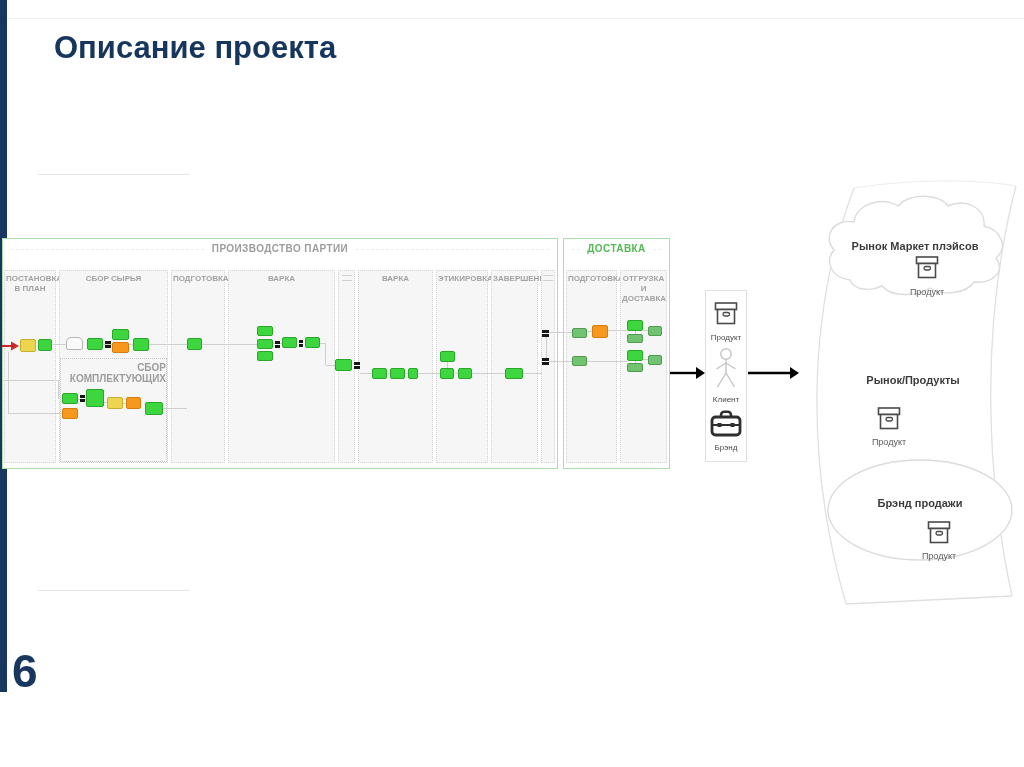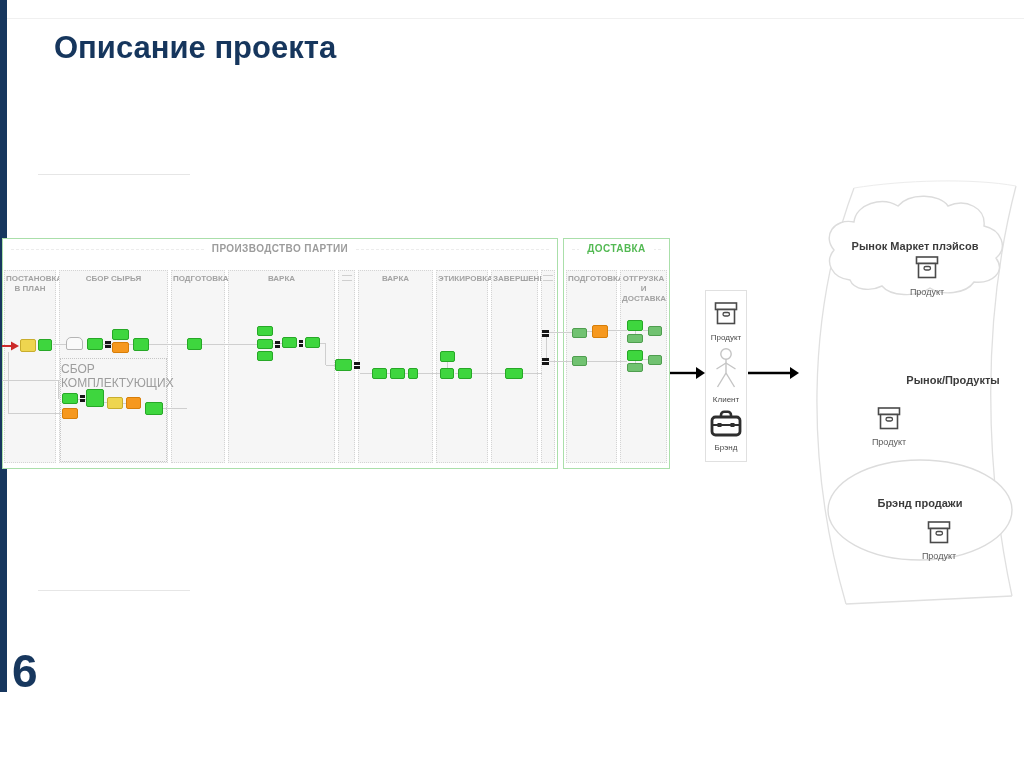--- a/index.html
+++ b/index.html
@@ -22,21 +22,21 @@
   .sec-title.green span{color:#53b953;}
 
   
   .col{position:absolute;background:#f6f6f6;border:1px dotted #d4d4d4;box-sizing:border-box;z-index:2;}
   .col-h{font-size:8px;font-weight:bold;color:#a2a2a2;text-align:center;line-height:10px;padding:3px 1px 0 1px;}
   .col.tiny::before{content:"";display:block;width:10px;height:4px;margin:4px auto 0 auto;
       border-top:1px solid #cfcfcf;border-bottom:1px solid #cfcfcf;}
 
   .subgroup{position:absolute;left:60px;top:358px;width:107px;height:104px;border:1px dotted #c6c6c6;
       box-sizing:border-box;z-index:4;}
-  .subgroup span{display:block;text-align:left;font-size:12px;font-weight:normal;color:#9d9d9d;padding-top:3px;}
+  .subgroup span{display:block;text-align:right;font-size:10px;font-weight:bold;color:#9d9d9d;padding-top:3px;}
 
   
   .node{position:absolute;border-radius:2px;box-sizing:border-box;z-index:5;}
   .node.g {background:#3ed63e;border:1px solid #27a827;}
   .node.g2{background:#71c271;border:1px solid #4f9e4f;}
   .node.o {background:#f6981e;border:1px solid #d77e08;}
   .node.y {background:#eed54f;border:1px solid #c9ad2d;}
   .node.w {background:#fafafa;border:1px solid #b5b5b5;border-radius:5px 5px 2px 2px;}
   .node.c {background:transparent;border:none;border-radius:0;}
   .node.c::before,.node.c::after{content:"";display:block;height:3px;background:#161616;margin:1px 0;}
@@ -52,21 +52,21 @@
   .cl{font-size:8px;color:#4a4a4a;text-align:center;}
   .ci{display:block;line-height:0;}
 
   
   .band-svg,.cloud-svg,.ellipse-svg{position:absolute;}
   .band-svg{left:788px;top:176px;z-index:1;}
   .cloud-svg{left:820px;top:192px;z-index:2;}
   .ellipse-svg{left:826px;top:458px;z-index:2;}
   .m-title{position:absolute;z-index:3;font-size:11px;font-weight:bold;color:#3c3c3c;text-align:center;}
   .t1{left:830px;top:240px;width:170px;}
-  .t2{left:883px;top:374px;width:140px;}
+  .t2{left:843px;top:374px;width:140px;}
   .t3{left:850px;top:497px;width:140px;}
   .m-icon{position:absolute;z-index:3;line-height:0;}
   .i1{left:914px;top:254px;} .i2{left:876px;top:405px;} .i3{left:926px;top:519px;}
   .m-label{position:absolute;z-index:3;font-size:9px;color:#5a5a5a;text-align:center;width:56px;}
   .l1{left:899px;top:287px;} .l2{left:861px;top:437px;} .l3{left:911px;top:551px;}
 
   
   .page-num{position:absolute;left:12px;top:644px;font-size:46px;font-weight:900;color:#17375e;z-index:8;}
   .footer-bar{position:absolute;left:0;top:691px;width:1024px;height:69px;background:#17375e;z-index:7;
       box-sizing:border-box;padding:15px 44px 0 0;text-align:right;}

